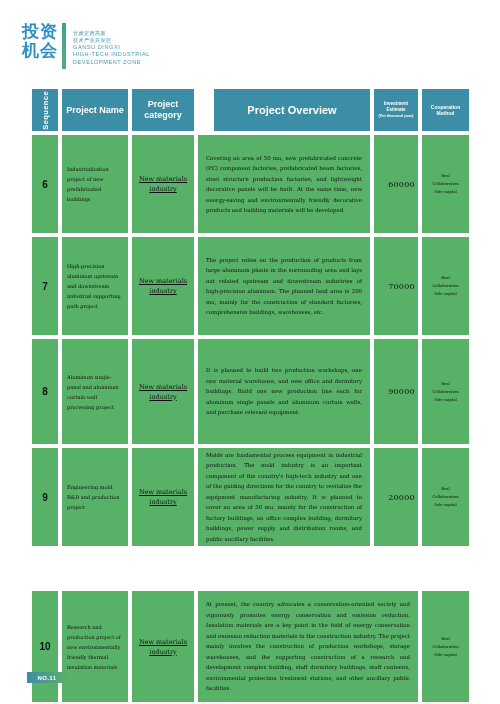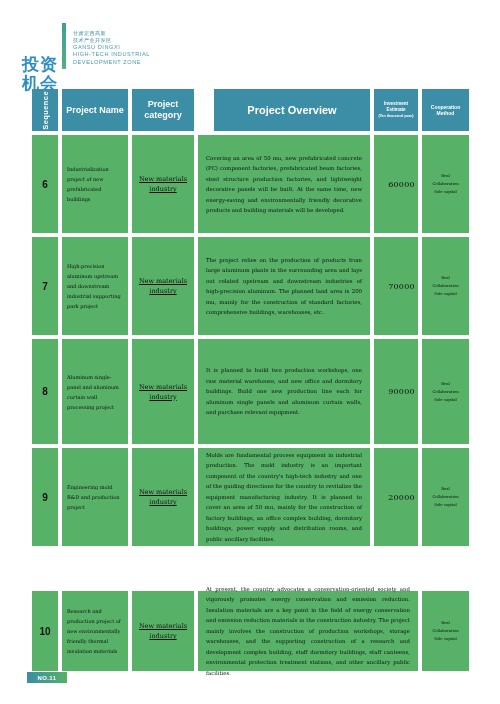--- a/index.html
+++ b/index.html
@@ -28,21 +28,20 @@
     display: flex;
     flex-direction: column;
     justify-content: center;
     color: #2f8fc4;
     font-family: "DejaVu Sans", sans-serif;
     font-weight: bold;
     font-size: 17px;
     line-height: 19px;
     letter-spacing: 1px;
     padding-right: 4px;
-    margin-top: 33px;
   }
   .logo-cn span { white-space: nowrap; }
   .logo-bar {
     width: 4px;
     align-self: stretch;
     margin: 1px 7px 1px 0;
     background: linear-gradient(180deg, #3f9f9a 0%, #56b07a 100%);
   }
   .logo-text {
     display: flex;
@@ -158,21 +157,21 @@
     font-size: 3.8px;
     line-height: 8px;
     text-align: center;
   }
   .drow .c-coop .line { display: block; }
 
   .r6  { height: 98px; }
   .r7  { height: 98px; }
   .r8  { height: 105px; }
   .r9  { height: 98px; }
-  .r10 { height: 80px; margin-top: 45px; }
+  .r10 { height: 111px; margin-top: 45px; }
 
   
   .footer {
     position: absolute;
     left: 27px;
     top: 672px;
     width: 40px;
     height: 11px;
     display: flex;
     align-items: center;

